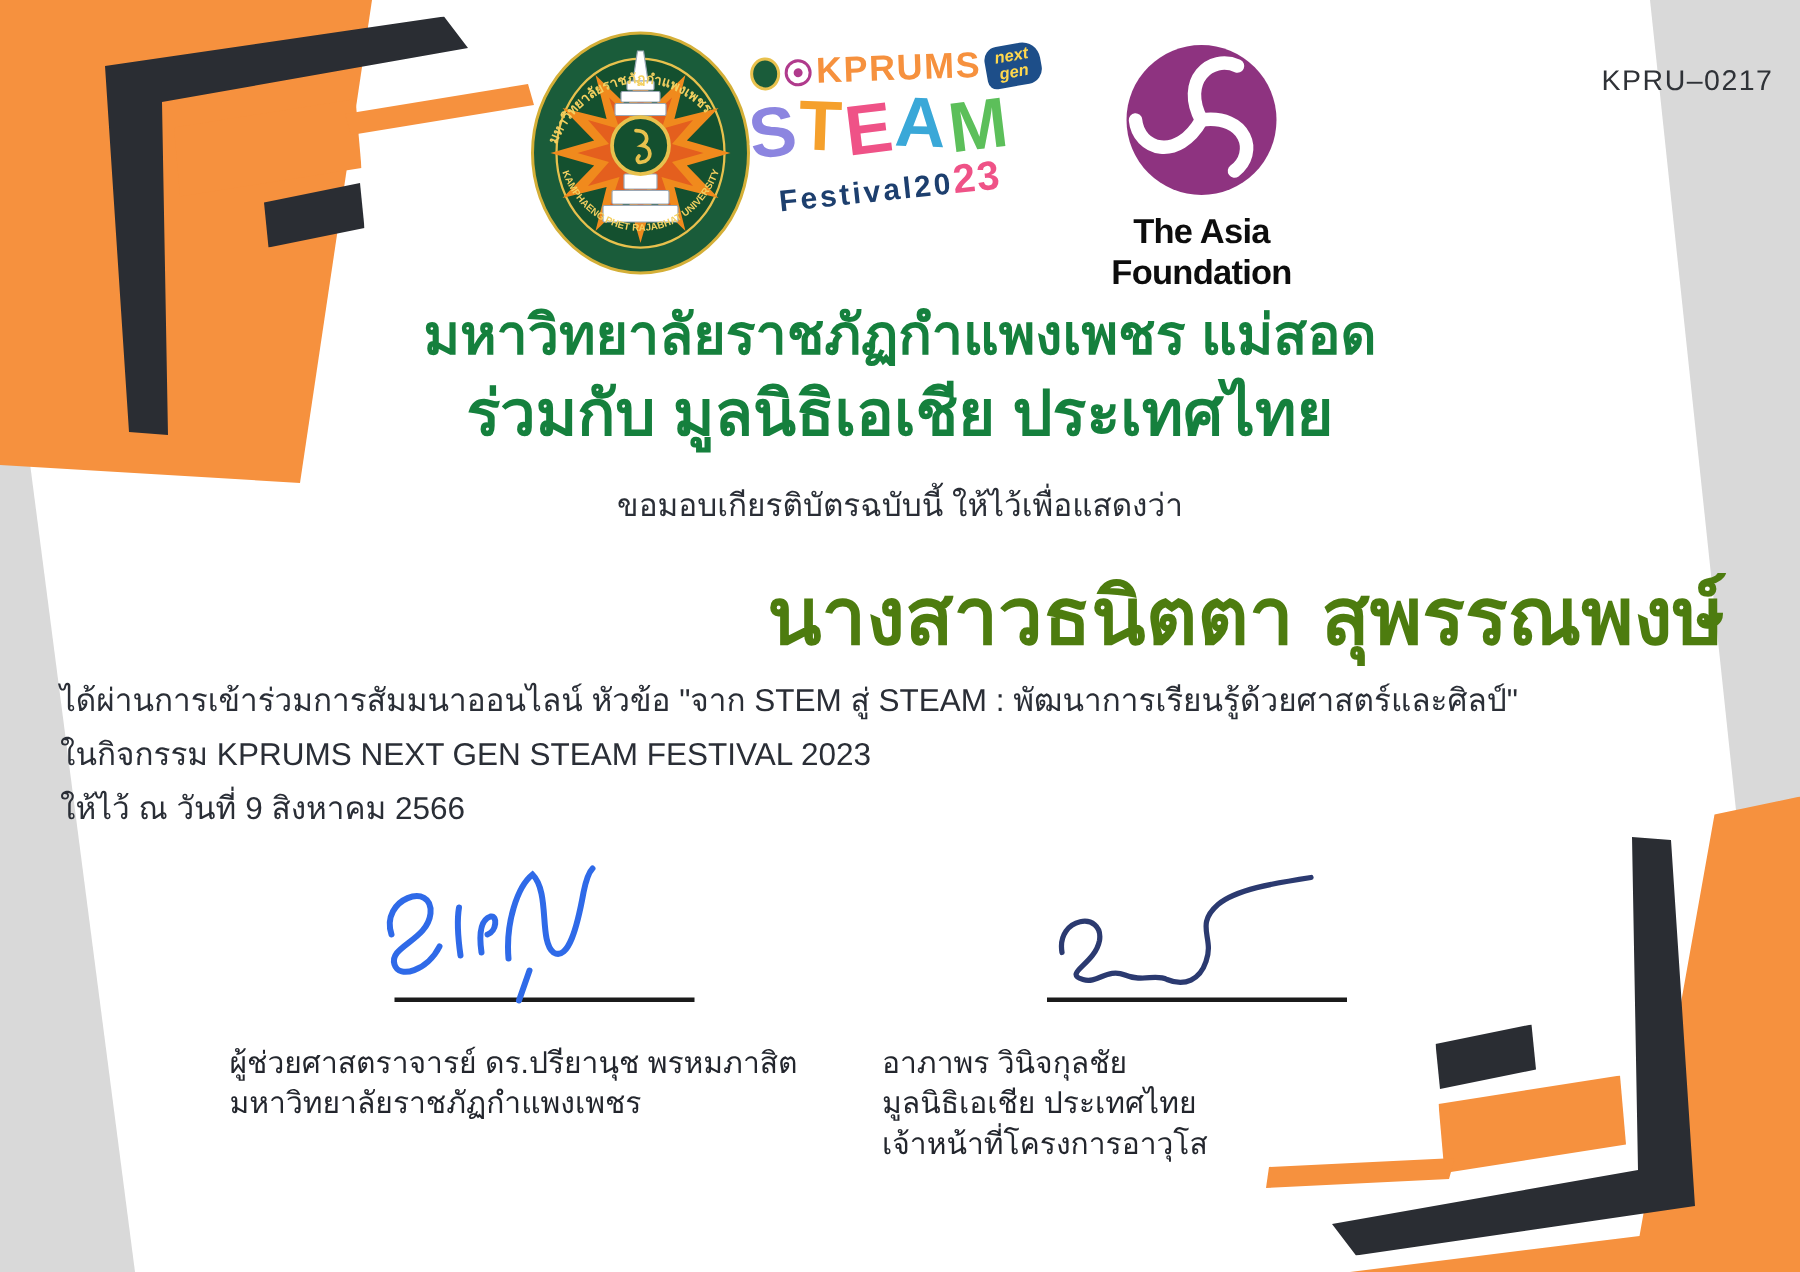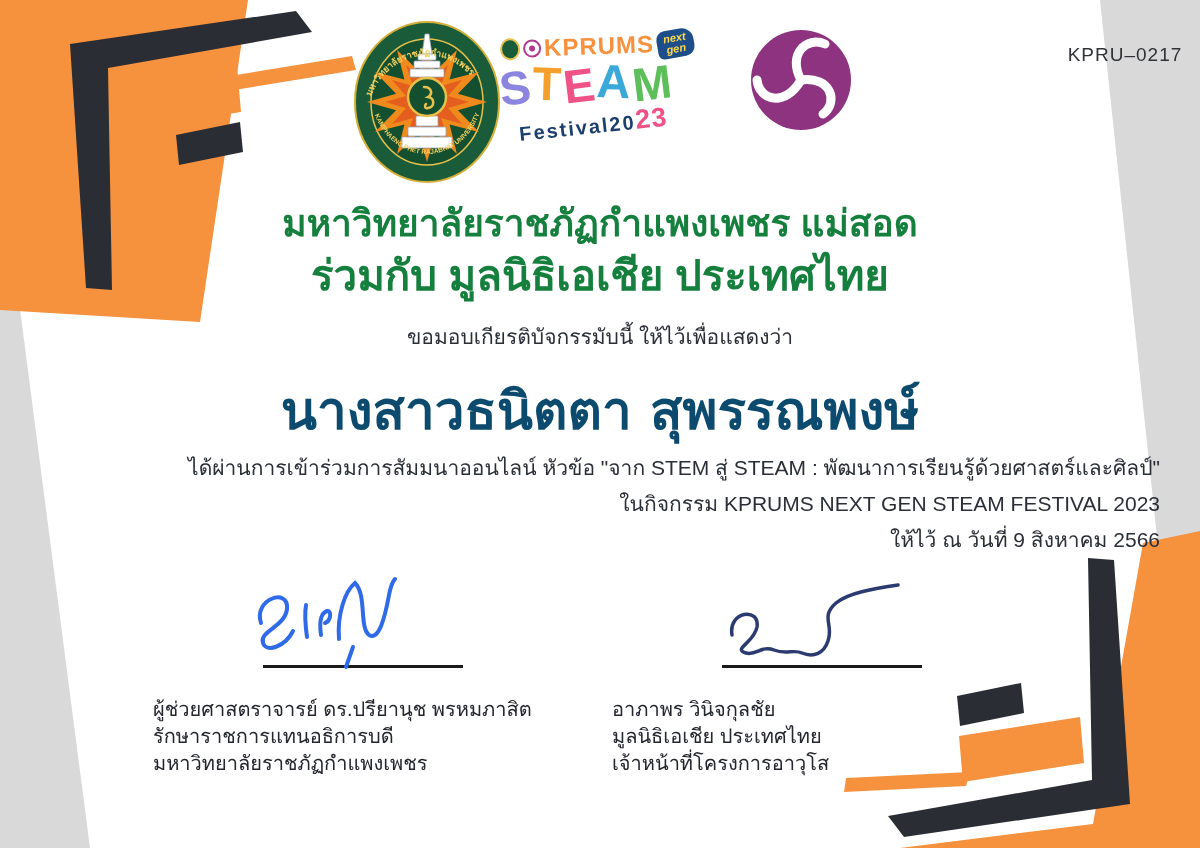--- a/index.html
+++ b/index.html
@@ -64,29 +64,29 @@
   .asia { position:absolute; left:695px; top:28px; width:212px; text-align:center; }
   .asia-label { font-size:23px; font-weight:800; color:#0d0d0d; letter-spacing:-0.5px; margin-top:4px; }
 
   
   .org-lines { position:absolute; left:100px; top:200px; width:1000px; text-align:center;
     font-weight:700; color:#15803d; }
   .org-line1 { font-size:37px; line-height:1.3; }
   .org-line2 { font-size:42px; line-height:1.35; }
   .presentation { position:absolute; left:150px; top:320px; width:900px; text-align:center;
     font-size:21px; color:#2a2e36; }
-  .recipient { position:absolute; left:50px; top:368px; width:1100px; text-align:center;
-    font-size:53px; font-weight:700; color:#0c4a6e; font-family:"DejaVu Serif","Liberation Serif",serif; }
-  .achievement { position:absolute; left:40px; top:450px; width:1120px; text-align:right;
+  .recipient { position:absolute; left:50px; top:368px; width:1100px; text-align:right;
+    font-size:53px; font-weight:700; color:#4d7c0f; font-family:"DejaVu Serif","Liberation Serif",serif; }
+  .achievement { position:absolute; left:40px; top:450px; width:1120px; text-align:left;
     font-size:21px; color:#2a2e36; line-height:1.72; }
 
   
   .sig { position:absolute; width:420px; }
   .sig-left  { left:153px; top:565px; }
-  .sig-right { left:612px; top:565px; }
+  .sig-right { left:588px; top:565px; }
   .sig-img { height:100px; position:relative; }
   .sig-line { width:200px; height:3px; background:#1b1b1b; margin:0 auto; }
   .sig-text { margin-top:28px; font-size:20px; line-height:27px; color:#23262d; }
 
   .u-seal { position:absolute; left:352px; top:20px; }
 </style>
 </head>
 <body>
 
 <div class="layer white-sheet"></div>
@@ -152,29 +152,30 @@
 
   <div class="asia">
     <svg width="104" height="104" viewBox="0 0 104 104">
       <circle cx="52" cy="52" r="50" fill="#8e3380"></circle>
       <g stroke="#ffffff" stroke-width="9" fill="none" stroke-linecap="round">
         <path d="M52 52 C 38 26, 58 8, 76 16"></path>
         <path d="M52 52 C 82 48, 90 74, 74 86"></path>
         <path d="M52 52 C 36 80, 10 72, 8 52"></path>
       </g>
     </svg>
+    <div class="asia-label">The Asia Foundation</div>
   </div>
 </div>
 
 <div class="org-lines">
   <div class="org-line1">มหาวิทยาลัยราชภัฏกำแพงเพชร แม่สอด</div>
   <div class="org-line2">ร่วมกับ มูลนิธิเอเชีย ประเทศไทย</div>
 </div>
 
-<div class="presentation">ขอมอบเกียรติบัจกรรมับนี้ ให้ไว้เพื่อแสดงว่า</div>
+<div class="presentation">ขอมอบเกียรติบัตรฉบับนี้ ให้ไว้เพื่อแสดงว่า</div>
 
 <div class="recipient">นางสาวธนิตตา สุพรรณพงษ์</div>
 
 <div class="achievement">
   <div>ได้ผ่านการเข้าร่วมการสัมมนาออนไลน์ หัวข้อ "จาก STEM สู่ STEAM : พัฒนาการเรียนรู้ด้วยศาสตร์และศิลป์"</div>
   <div>ในกิจกรรม KPRUMS NEXT GEN STEAM FESTIVAL 2023</div>
   <div>ให้ไว้ ณ วันที่ 9 สิงหาคม 2566</div>
 </div>
 
 <div class="sig sig-left">
@@ -185,21 +186,20 @@
         <path d="M74 72 C 72 58, 72 46, 73 40"></path>
         <path d="M88 70 C 86 56, 88 48, 94 46 C 99 45, 98 56, 92 58"></path>
         <path d="M106 74 C 104 50, 112 26, 122 18 C 134 30, 126 62, 136 70 C 146 76, 152 52, 156 30 C 158 20, 160 16, 162 14"></path>
         <path d="M120 82 L 113 102"></path>
       </g>
     </svg>
   </div>
   <div class="sig-line"></div>
   <div class="sig-text">
     <div>ผู้ช่วยศาสตราจารย์ ดร.ปรียานุช พรหมภาสิต</div>
-    <div>รักษาราชการแทนอธิการบดี</div>
     <div>มหาวิทยาลัยราชภัฏกำแพงเพชร</div>
   </div>
 </div>
 
 <div class="sig sig-right">
   <div class="sig-img">
     <svg width="260" height="105" viewBox="0 0 260 105" style="position:absolute;left:90px;top:8px;">
       <g fill="none" stroke="#2b3a70" stroke-width="3.5" stroke-linecap="round">
         <path d="M30 62 C 26 38, 58 34, 55 54 C 52 70, 30 76, 44 80 C 54 83, 60 72, 72 77 C 84 82, 92 76, 100 80 C 112 85, 122 80, 126 68 C 132 52, 118 44, 134 30 C 146 20, 170 16, 196 12"></path>
       </g>

